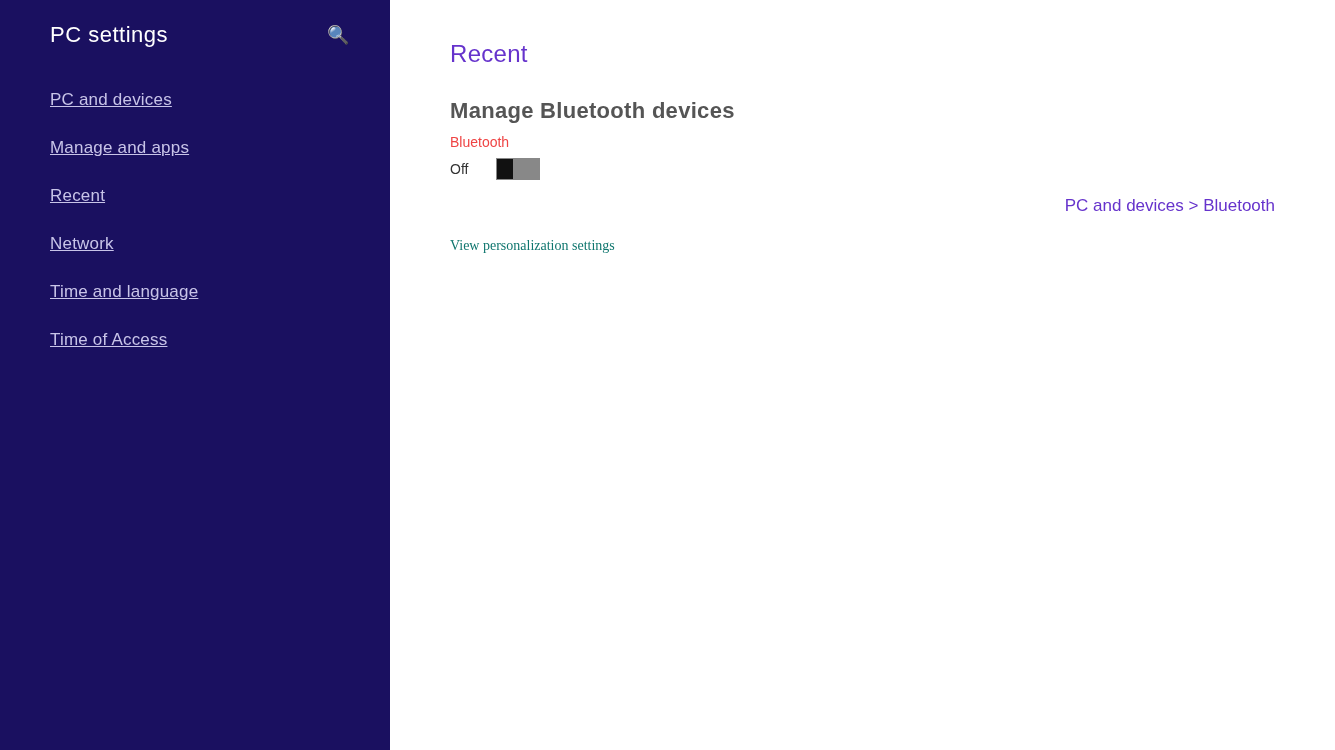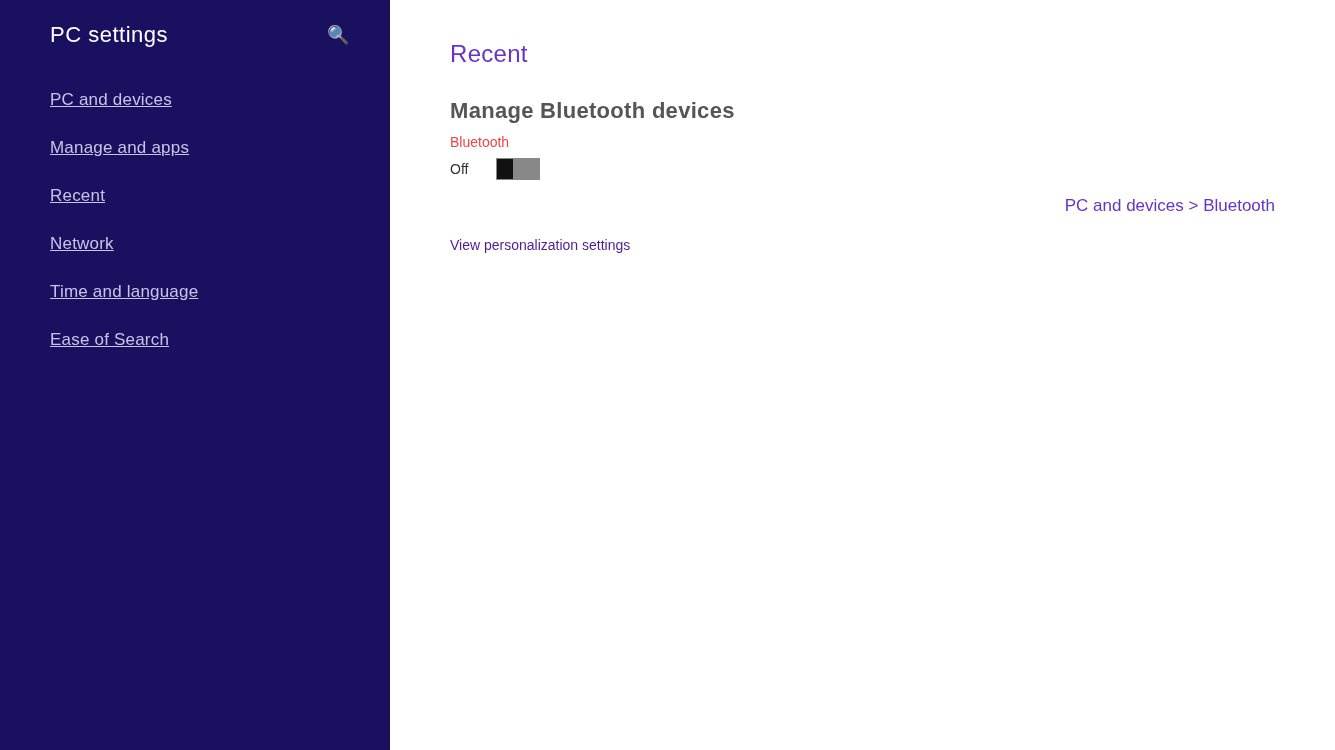--- a/index.html
+++ b/index.html
@@ -124,24 +124,25 @@
       color: #6633cc;
       font-size: 17px;
       text-decoration: none;
       cursor: pointer;
       display: block;
       margin-bottom: 20px;
       text-align: right;
     }
 
     .personalization-link {
-      color: #4c1d95;
+      color: #0f766e;
       font-size: 14px;
       text-decoration: none;
       cursor: pointer;
+      font-family: Liberation Serif, serif;
     }
   </style>
 </head>
 <body>
 
 <div class="sidebar">
   <div class="sidebar-header">
     <span class="sidebar-title">PC settings</span>
     <button class="search-icon-btn">🔍</button>
   </div>
@@ -156,21 +157,21 @@
     <div class="nav-item">
       <span>Recent</span>
     </div>
     <div class="nav-item">
       <span>Network</span>
     </div>
     <div class="nav-item">
       <span>Time and language</span>
     </div>
     <div class="nav-item">
-      <span>Ease of Search</span>
+      <span>Time of Access</span>
     </div>
   </div>
 </div>
 
 <div class="main-content">
   <h1 class="section-title">Recent</h1>
 
   <h2 class="card-title">Manage Bluetooth devices</h2>
 
   <p class="bluetooth-label">Bluetooth</p>

